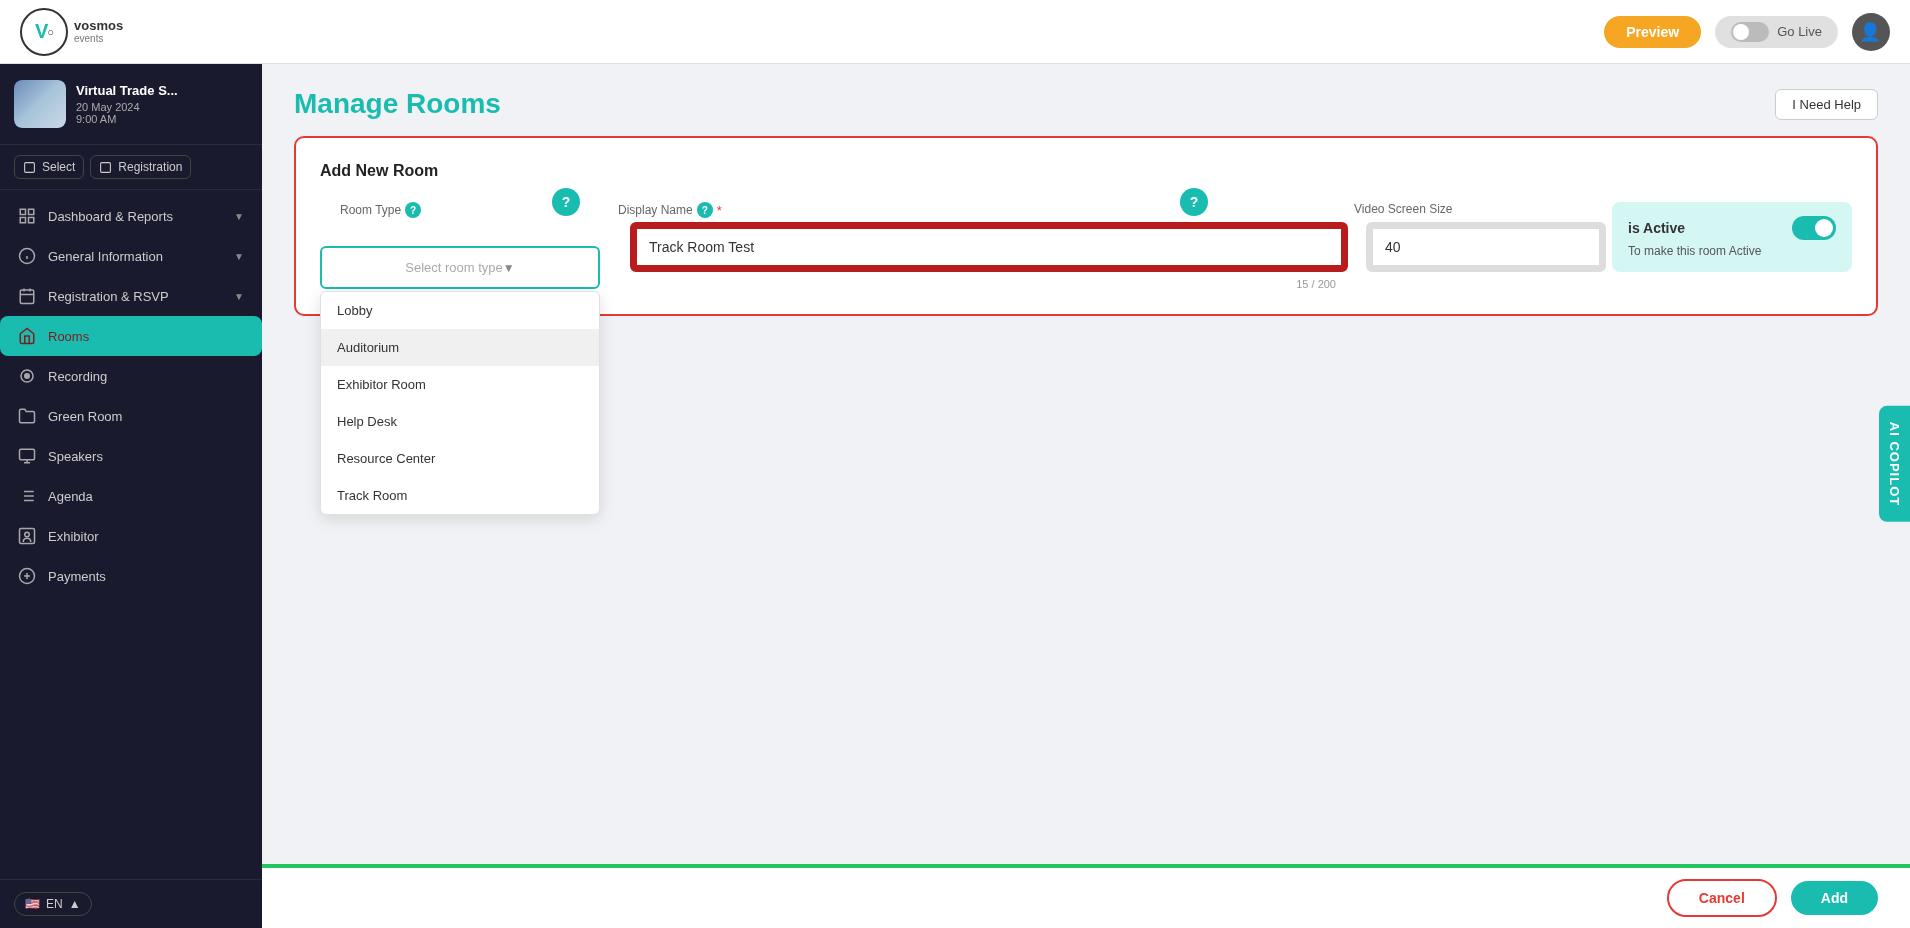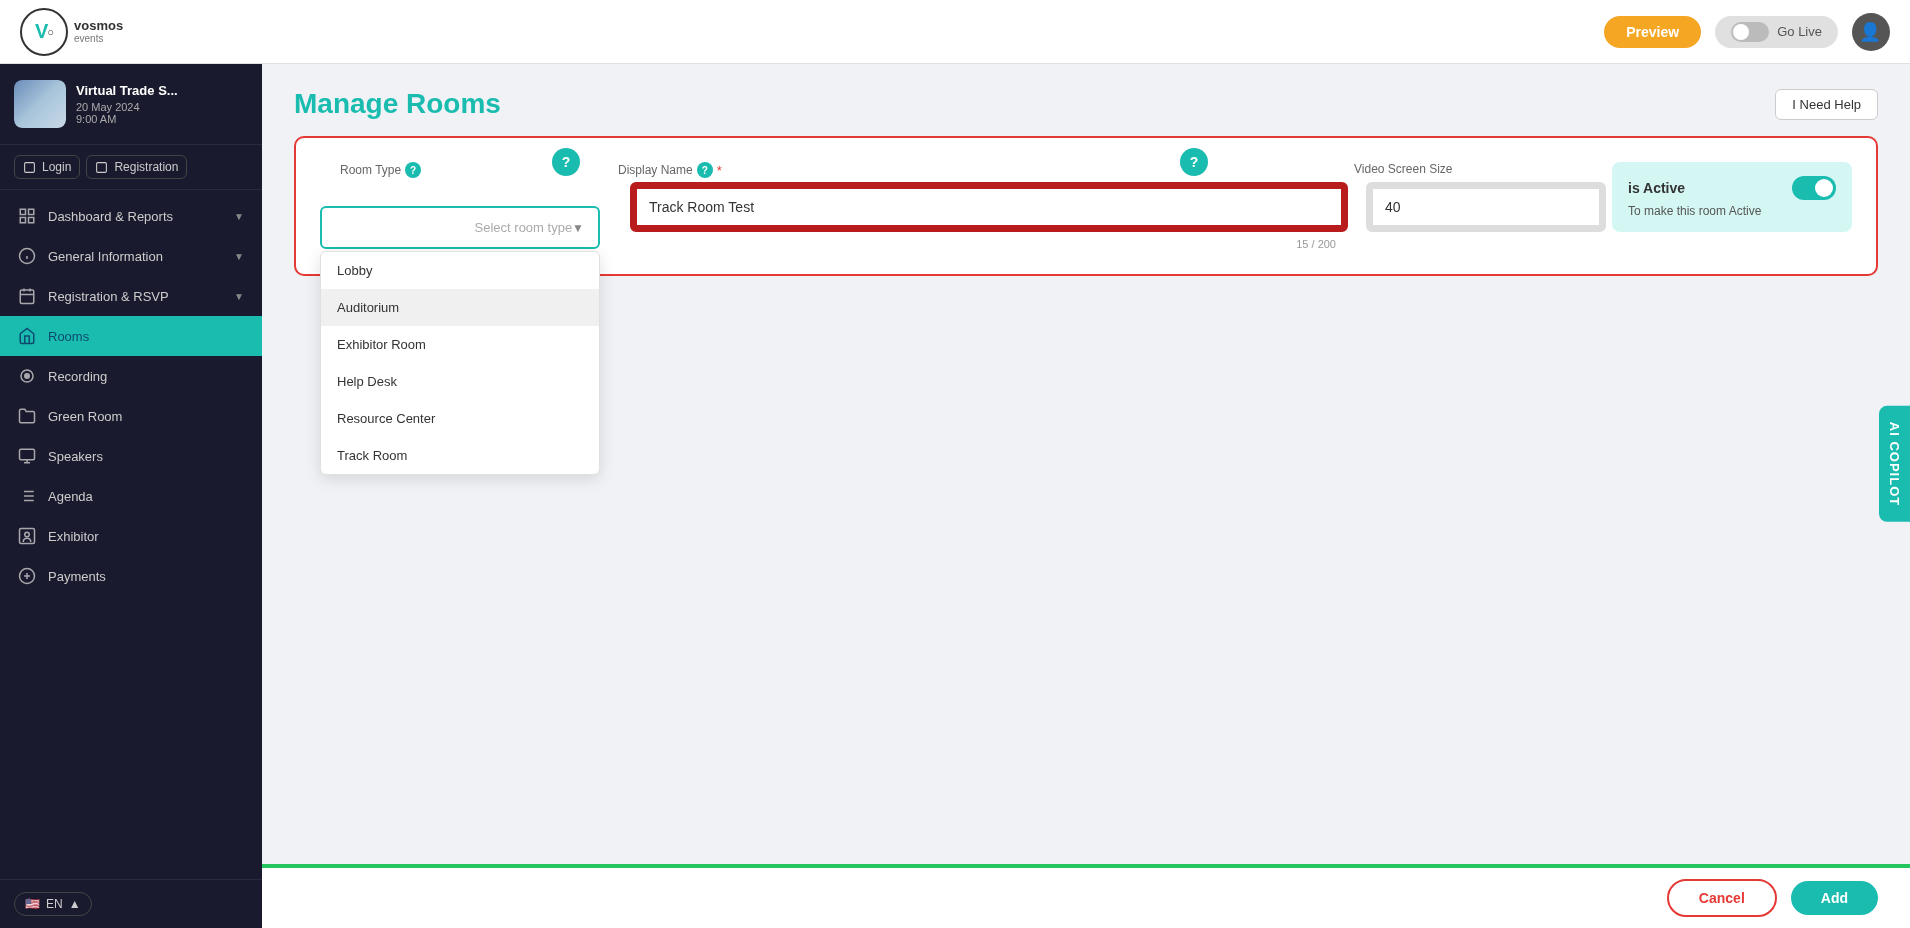--- a/index.html
+++ b/index.html
@@ -75,21 +75,21 @@
       color: #ccc; font-size: 12px; cursor: pointer; padding: 4px 8px;
       border: 1px solid #444; border-radius: 6px; margin-right: 6px;
     }
 
     .sidebar-nav { flex: 1; padding: 6px 0; }
     .nav-item {
       display: flex; align-items: center; gap: 12px;
       padding: 11px 18px; color: #ccc; font-size: 13px; cursor: pointer;
       transition: background 0.15s;
     }
-    .nav-item.active { background: #1abcb0; color: #0c4a6e; border-radius: 0; }
+    .nav-item.active { background: #1abcb0; color: #7f1d1d; border-radius: 8px; }
     .nav-item .nav-icon { width: 18px; height: 18px; flex-shrink: 0; opacity: 0.8; }
     .nav-item.active .nav-icon { opacity: 1; }
     .nav-chevron { margin-left: auto; font-size: 10px; color: #888; }
 
     .sidebar-footer { padding: 12px 14px; border-top: 1px solid #2a2a3e; }
     .lang-btn {
       display: flex; align-items: center; gap: 6px; color: #ccc; font-size: 12px; cursor: pointer;
       border: 1px solid #444; border-radius: 14px; padding: 4px 10px; width: fit-content;
     }
 
@@ -135,21 +135,21 @@
       background: transparent;
     }
     .field-input.inactive { border-color: #ddd; }
     .char-count { font-size: 11px; color: #999; text-align: right; margin-top: 2px; }
 
     
     .room-type-wrapper { position: relative; width: 280px; flex-shrink: 0; }
     .room-type-select {
       border: 2px solid #1abcb0; border-radius: 6px; padding: 12px 14px;
       font-size: 13px; color: #999; display: flex; align-items: center;
-      justify-content: flex-end; cursor: pointer; background: #fff; margin-top: 28px;
+      justify-content: center; cursor: pointer; background: #fff; margin-top: 28px;
     }
     .room-type-dropdown {
       position: absolute; top: calc(100% + 2px); left: 0; right: 0;
       background: #fff; border: 1px solid #e0e0e0; border-radius: 6px;
       box-shadow: 0 4px 16px rgba(0,0,0,0.12); z-index: 100; overflow: hidden;
     }
     .dropdown-item {
       padding: 11px 16px; font-size: 13px; color: #333; cursor: pointer;
     }
     .dropdown-item:hover, .dropdown-item.selected { background: #f0f0f0; }
@@ -242,21 +242,21 @@
         <div class="event-name">Virtual Trade S...</div>
         <div class="event-date">20 May 2024</div>
         <div class="event-time">9:00 AM</div>
       </div>
     </div>
     <div class="sidebar-links">
       <div class="sidebar-link-btn">
         <svg width="13" height="13" viewBox="0 0 24 24" fill="none" stroke="#ccc" stroke-width="2">
             <rect x="3" y="3" width="18" height="18" rx="2"></rect>
           </svg>
-        <span>Login</span>
+        <span>Select</span>
       </div>
       <div class="sidebar-link-btn">
         <svg width="13" height="13" viewBox="0 0 24 24" fill="none" stroke="#ccc" stroke-width="2">
             <rect x="3" y="3" width="18" height="18" rx="2"></rect>
           </svg>
         <span>Registration</span>
       </div>
     </div>
     <nav class="sidebar-nav">
 
@@ -364,20 +364,21 @@
   </aside>
 
   <div class="content-area">
     <div class="page-header">
       <h1 class="page-title">Manage Rooms</h1>
       <button class="btn-help">I Need Help</button>
     </div>
 
     <div class="content-scroll">
       <div class="add-room-card">
+        <div class="card-title">Add New Room</div>
 
         <div class="form-row">
 
           <div class="tooltip-bubble" style="left: 232px; top:-14px;">?</div>
 
           <div class="tooltip-bubble" style="left: 860px; top:-14px;">?</div>
 
           <div class="room-type-wrapper">
             <div style="font-size:12px;color:#666;margin-bottom:6px;display:flex;align-items:center;gap:4px;margin-left:20px;">
               <span>Room Type</span>

